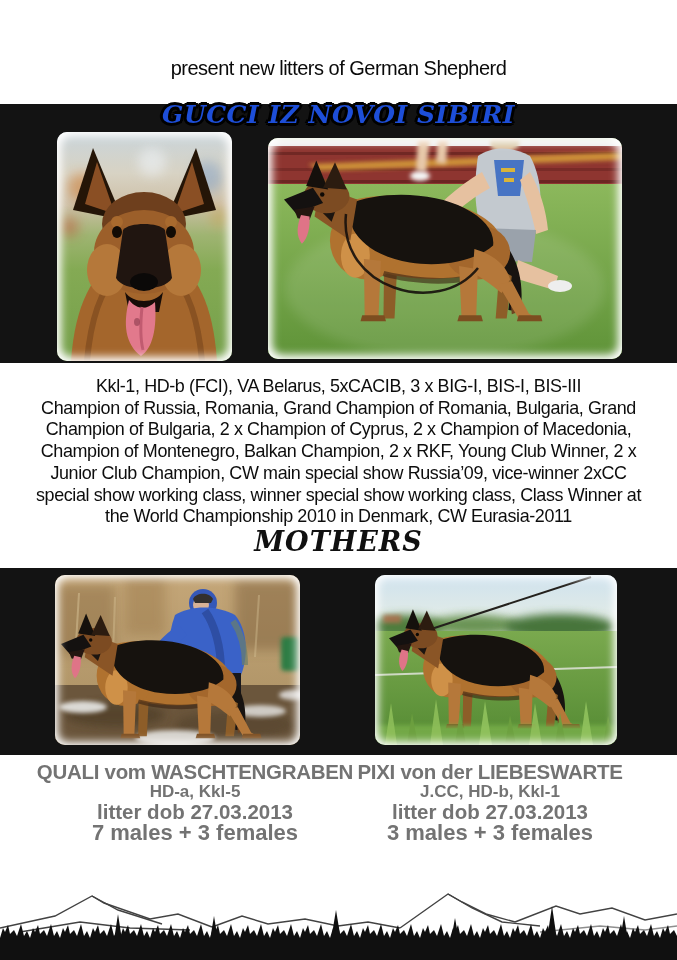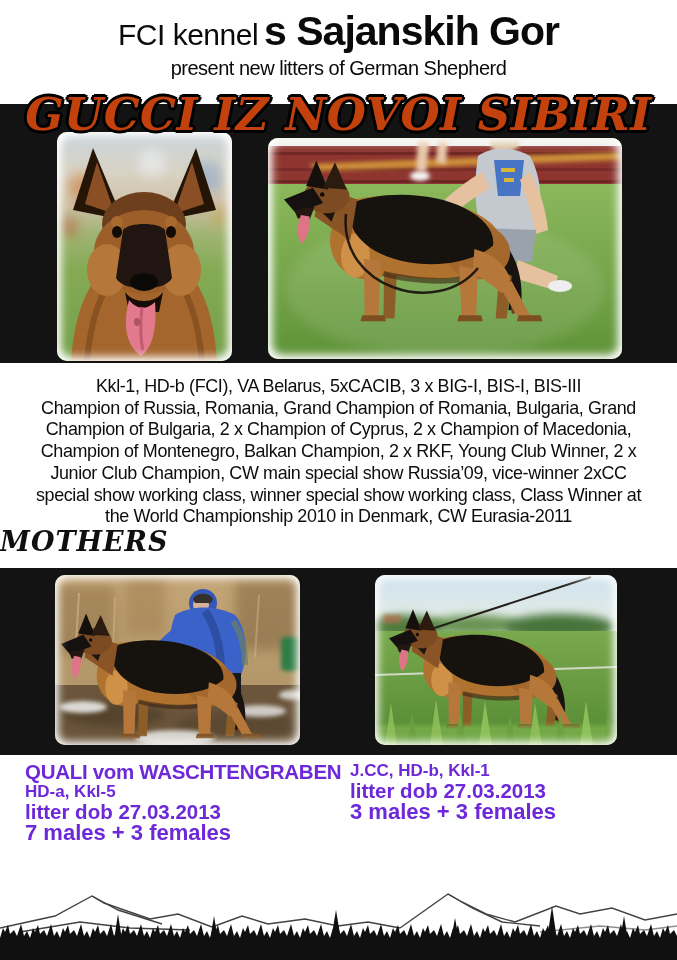--- a/index.html
+++ b/index.html
@@ -13,42 +13,42 @@
 
   .hdr1{position:absolute;top:8px;left:0;width:677px;text-align:center;
         font-size:30px;line-height:46px;color:#0a0a0a;letter-spacing:-0.5px;white-space:nowrap;}
   .hdr1 .kbold{font-size:41px;font-weight:bold;letter-spacing:-1px;margin-left:6px;}
   .hdr2{position:absolute;top:52px;left:0;width:677px;text-align:center;
         font-size:20px;line-height:32px;color:#0a0a0a;letter-spacing:-0.5px;}
 
   .sire-title{
     position:absolute;top:93px;left:0;width:677px;text-align:center;z-index:6;
     font-family:"DejaVu Serif",serif;font-weight:bold;font-style:italic;
-    font-size:45px;line-height:44px;letter-spacing:0.5px;color:#c2410c;white-space:nowrap;
+    font-size:25px;line-height:44px;letter-spacing:0.5px;color:#1d4ed8;white-space:nowrap;
     text-shadow:
       -2px -2px 0 #000, 2px -2px 0 #000, -2px 2px 0 #000, 2px 2px 0 #000,
        0 -3px 0 #000, 0 3px 0 #000, -3px 0 0 #000, 3px 0 0 #000,
       -2px 0 0 #000, 2px 0 0 #000, 0 -2px 0 #000, 0 2px 0 #000;
   }
 
   .photo{position:absolute;border-radius:10px;overflow:hidden;z-index:3;}
   .photo svg{display:block;width:100%;height:100%;}
   #photoA{left:57px;top:132px;width:175px;height:229px;}
   #photoB{left:268px;top:138px;width:354px;height:221px;}
   #photoC{left:55px;top:575px;width:245px;height:170px;}
   #photoD{left:375px;top:575px;width:242px;height:170px;}
 
   .titles-block{position:absolute;top:375px;left:0;width:677px;text-align:center;
     font-size:18.5px;line-height:21.7px;color:#0d0d0d;letter-spacing:-0.4px;
     transform:scaleX(0.97);transform-origin:center;}
-  .mothers{position:absolute;top:524px;left:0;width:677px;
+  .mothers{position:absolute;top:524px;left:0;width:677px;text-align:center;
     font-family:"DejaVu Serif",serif;font-weight:bold;font-style:italic;
     font-size:27px;line-height:36px;letter-spacing:1px;color:#101010;}
 
-  .dam-col{position:absolute;top:761px;color:#6d28d9;font-weight:bold;}
+  .dam-col{position:absolute;top:761px;text-align:center;color:#737373;font-weight:bold;}
   #damA{left:25px;width:340px;}
   #damB{left:350px;width:280px;}
   .dam-name{font-size:20.5px;line-height:21px;letter-spacing:-0.3px;white-space:nowrap;}
   .dam-health{font-size:17px;line-height:20px;}
   .dam-litter{font-size:20.5px;line-height:20px;}
   .dam-size{font-size:22px;line-height:21px;}
 
   .footer-art{position:absolute;left:0;bottom:0;width:677px;height:88px;z-index:2;}
   .defs-holder{position:absolute;width:0;height:0;overflow:hidden;}
 </style>
@@ -92,23 +92,20 @@
       <path d="M0,56 L34,42 L46,60 L14,72 Z" fill="#141110"></path>
       <path d="M12,68 L36,64 L30,80 L16,78 Z" fill="#241610"></path>
       <path d="M20,74 C15,88 14,98 21,108 C28,102 31,88 30,76 Z" fill="#df7487"></path>
       <circle cx="45" cy="50" r="2.6" fill="#0d0905"></circle>
     </g>
   </defs>
 </svg>
 
 <div class="page">
 
-  <div class="hdr1">
-    <span>FCI kennel</span><span class="kbold">s Sajanskih Gor</span>
-  </div>
   <div class="hdr2">present new litters of German Shepherd</div>
 
   <div class="band band1"></div>
   <div class="sire-title">GUCCI IZ NOVOI SIBIRI</div>
 
   <div class="photo" id="photoA">
     <svg viewBox="0 0 175 229">
       <defs>
         <linearGradient id="gA" x1="0" y1="0" x2="0" y2="1">
           <stop offset="0" stop-color="#c9d4da"></stop>
@@ -273,20 +270,21 @@
     </svg>
   </div>
 
   <div class="dam-col" id="damA">
     <div class="dam-name">QUALI vom WASCHTENGRABEN</div>
     <div class="dam-health">HD-a, Kkl-5</div>
     <div class="dam-litter">litter dob 27.03.2013</div>
     <div class="dam-size">7 males + 3 females</div>
   </div>
   <div class="dam-col" id="damB">
+    <div class="dam-name">PIXI von der LIEBESWARTE</div>
     <div class="dam-health">J.CC, HD-b, Kkl-1</div>
     <div class="dam-litter">litter dob 27.03.2013</div>
     <div class="dam-size">3 males + 3 females</div>
   </div>
 
   <svg class="footer-art" viewBox="0 0 677 88" preserveAspectRatio="none">
     <g stroke="#2e2e2e" stroke-width="1.4" fill="none" opacity="0.9">
       <path d="M0,56 L55,44 L92,24 L104,31 L150,47 L178,42 L212,55"></path>
       <path d="M92,24 L118,38 L162,52"></path>
       <path d="M20,60 L80,50 L130,56 L190,58"></path>

